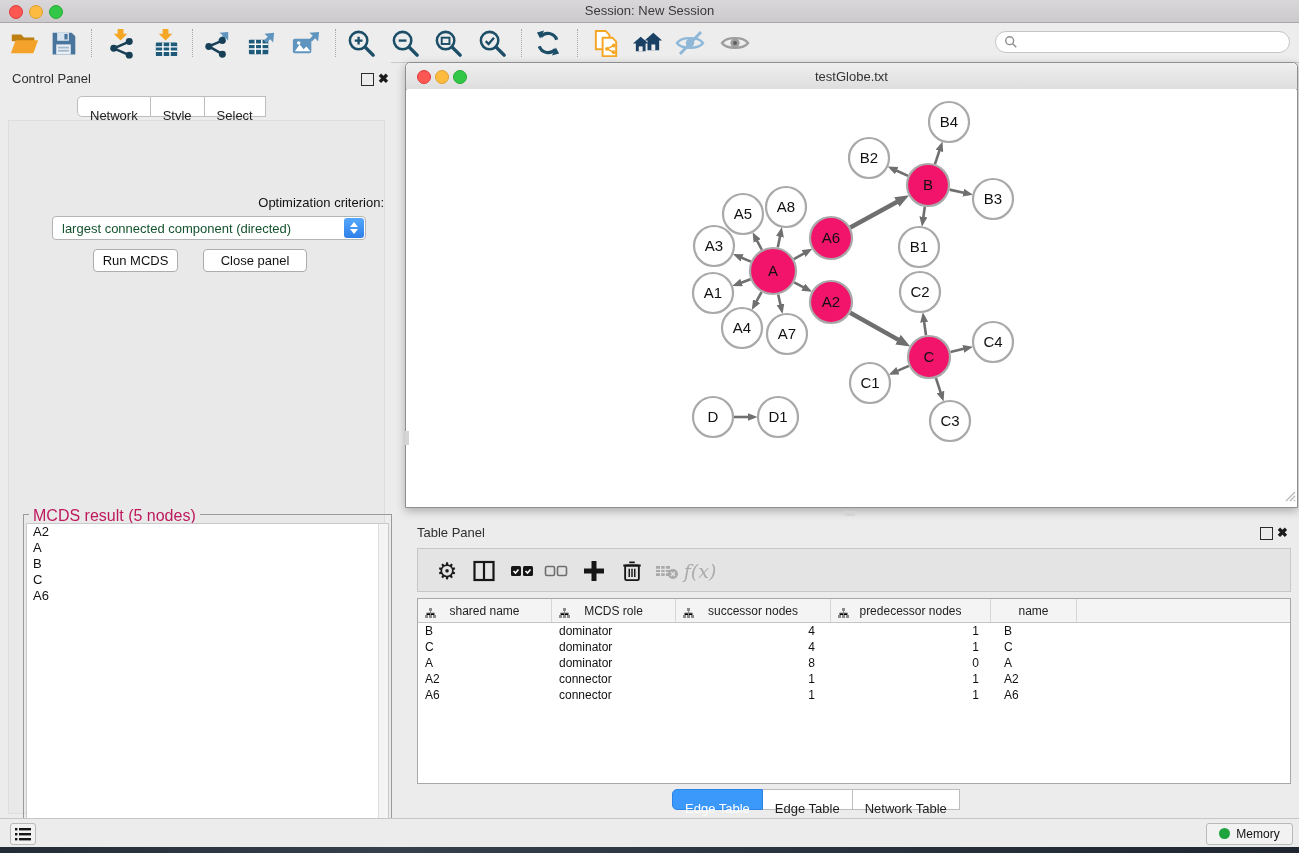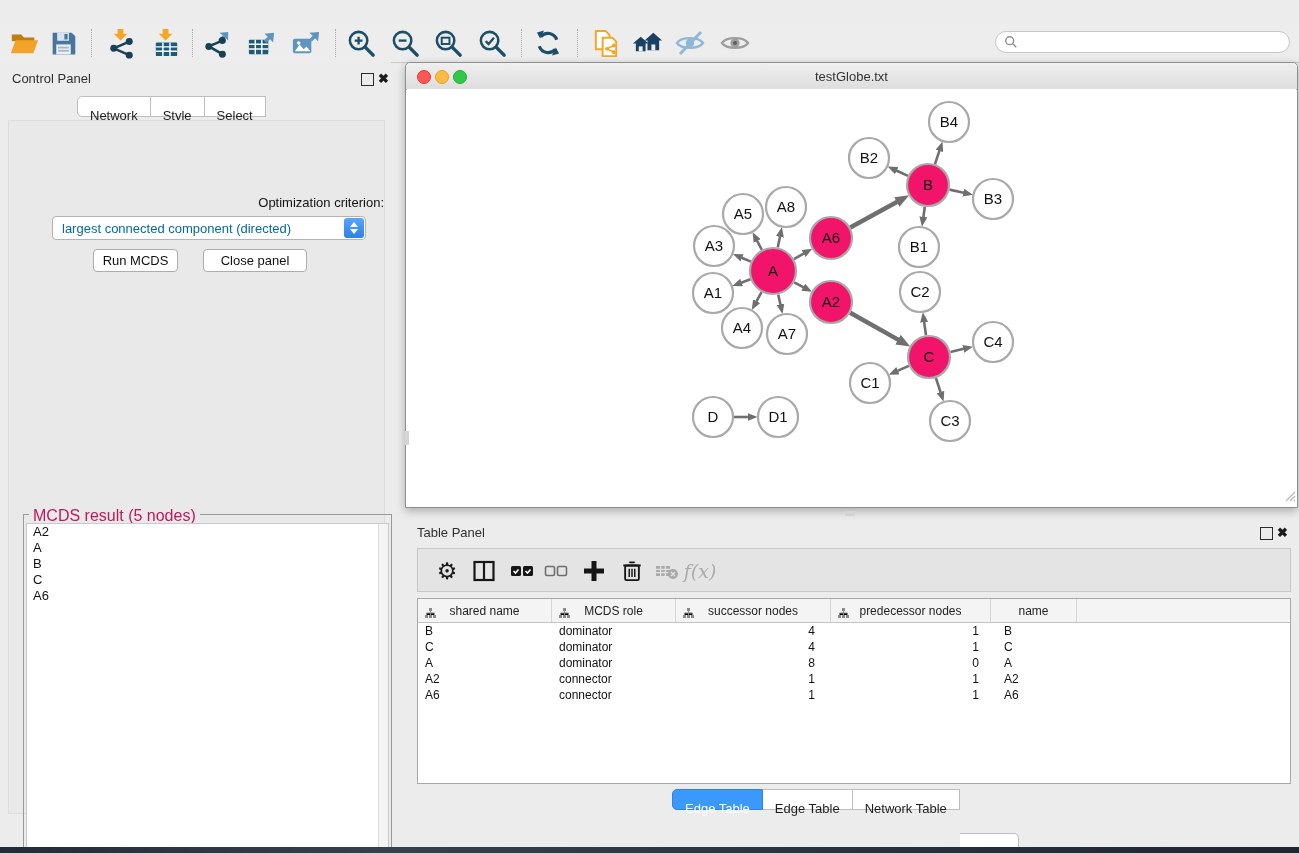--- a/index.html
+++ b/index.html
@@ -23,21 +23,21 @@
   .float-ic{position:absolute;width:11px;height:11px;border:1.5px solid #2B2B2B;top:3px;}
   .close-ic{position:absolute;top:1px;font-size:13px;font-weight:bold;color:#1B1B1B;}
   .tabs-row{position:absolute;display:flex;}
   .tab{height:21px;line-height:21px;font-size:13px;color:#1E1E1E;background:#FFFFFF;border:1px solid #BDBDBD;border-left:none;text-align:right;box-sizing:border-box;padding:8px 12px;}
   .tab.first{border-left:1px solid #BDBDBD;border-radius:5px 0 0 5px;}
   .tab.last{border-radius:0 5px 5px 0;margin-top:44px;}
   .tab.active{background:#3B99FC;border-color:#2E84E4;color:#FFFFFF;}
   .cp-inner{position:absolute;left:8px;top:58px;width:375px;height:692px;background:#E9E9E9;border:1px solid #DDDDDD;}
   .opt-label{position:absolute;left:0;width:100%;top:74px;text-align:right;font-size:13px;color:#111;}
   .dropdown{position:absolute;left:43px;top:95px;width:314px;height:24px;background:#FFFFFF;border:1px solid #B4B4B4;border-radius:4px;box-sizing:border-box;}
-  .dropdown .dval{position:absolute;left:9px;top:4px;font-size:13px;color:#0369a1;white-space:nowrap;}
+  .dropdown .dval{position:absolute;left:9px;top:4px;font-size:13px;color:#14532d;white-space:nowrap;}
   .dropdown .stepper{position:absolute;right:1px;top:1px;width:20px;height:20px;background:linear-gradient(#55A8FD,#2F7FE8);border-radius:3px;display:flex;flex-direction:column;align-items:center;justify-content:center;gap:2px;}
   .chev{width:0;height:0;border-left:4px solid transparent;border-right:4px solid transparent;}
   .chev.up{border-bottom:5px solid #fff;}
   .chev.down{border-top:5px solid #fff;}
   .cbtn{position:absolute;height:23px;background:#FFFFFF;border:1px solid #ADADAD;border-radius:4px;font-size:13px;color:#111;text-align:center;line-height:21px;box-sizing:border-box;}
   .fieldset{position:absolute;left:14px;top:393px;width:367px;height:345px;border:1px solid #9A9A9A;}
   .fieldset .legend{position:absolute;left:5px;top:-8px;background:#E9E9E9;padding:0 4px;font-size:16px;color:#be185d;}
   .mcds-listbox{position:absolute;left:2px;top:8px;width:363px;height:335px;background:#FFFFFF;border:1px solid #C9C9C9;box-sizing:border-box;overflow:hidden;}
   .mcds-scroll{position:absolute;right:0;top:0;width:9px;height:100%;background:#F4F4F4;border-left:1px solid #DDDDDD;}
   .mcds-item{font-size:13px;color:#111;padding:1px 0 1px 6px;line-height:14px;}
@@ -71,20 +71,26 @@
   .statusbar{position:absolute;left:0;top:818px;width:1299px;height:29px;background:#ECECEC;border-top:1px solid #C6C6C6;}
   .sbtn{position:absolute;background:#F2F2F2;border:1px solid #B9B9B9;border-radius:3px;box-sizing:border-box;}
   .memdot{display:inline-block;width:11px;height:11px;border-radius:50%;background:#1FA33C;margin-right:6px;vertical-align:-1px;}
   .desktop-strip{position:absolute;left:0;top:847px;width:1299px;height:6px;background:linear-gradient(90deg,#232B36,#36404D 30%,#2A3340 60%,#1F2630);}
 </style>
 </head>
 <body>
 
 <div id="app">
 
+  <div class="titlebar">
+    <div class="tldot tl-red"></div>
+    <div class="tldot tl-yellow"></div>
+    <div class="tldot tl-green"></div>
+    <div class="title">Session: New Session</div>
+  </div>
 
   <div class="toolbar">
     <div class="tbtn" style="left:7px">
       <svg width="30" height="30" viewBox="0 0 32 32">
           <path d="M3 7h10l3 3h11v4H3z" fill="#BD7F12"></path>
           <path d="M2 27l5-14h24l-5 14z" fill="#F3A32A"></path>
         </svg>
     </div>
     <div class="tbtn" style="left:46px">
       <svg width="29" height="29" viewBox="0 0 32 32">
@@ -529,15 +535,30 @@
         </div>
     </div>
     <div class="btabs">
       <div class="tab first active">Edge Table</div>
       <div class="tab">Edge Table</div>
       <div class="tab">Network Table</div>
       <div class="tab last">Motifs</div>
     </div>
   </div>
 
+  <div class="statusbar">
+    <div class="sbtn" style="left:10px;top:4px;width:26px;height:22px">
+      <svg width="16" height="13" viewBox="0 0 16 13" style="margin:4px 0 0 4px">
+          <rect x="0" y="0" width="2.4" height="2.4" fill="#161616"></rect>
+          <rect x="4" y="0" width="12" height="2.4" fill="#161616"></rect>
+          <rect x="0" y="5" width="2.4" height="2.4" fill="#161616"></rect>
+          <rect x="4" y="5" width="12" height="2.4" fill="#161616"></rect>
+          <rect x="0" y="10" width="2.4" height="2.4" fill="#161616"></rect>
+          <rect x="4" y="10" width="12" height="2.4" fill="#161616"></rect>
+        </svg>
+    </div>
+    <div class="sbtn" style="left:1206px;top:4px;width:87px;height:22px;font-size:12px;color:#111;text-align:center;line-height:20px">
+      <span class="memdot"></span><span>Memory</span>
+    </div>
+  </div>
   <div class="desktop-strip"></div>
 
 </div>
 
 </body></html>

